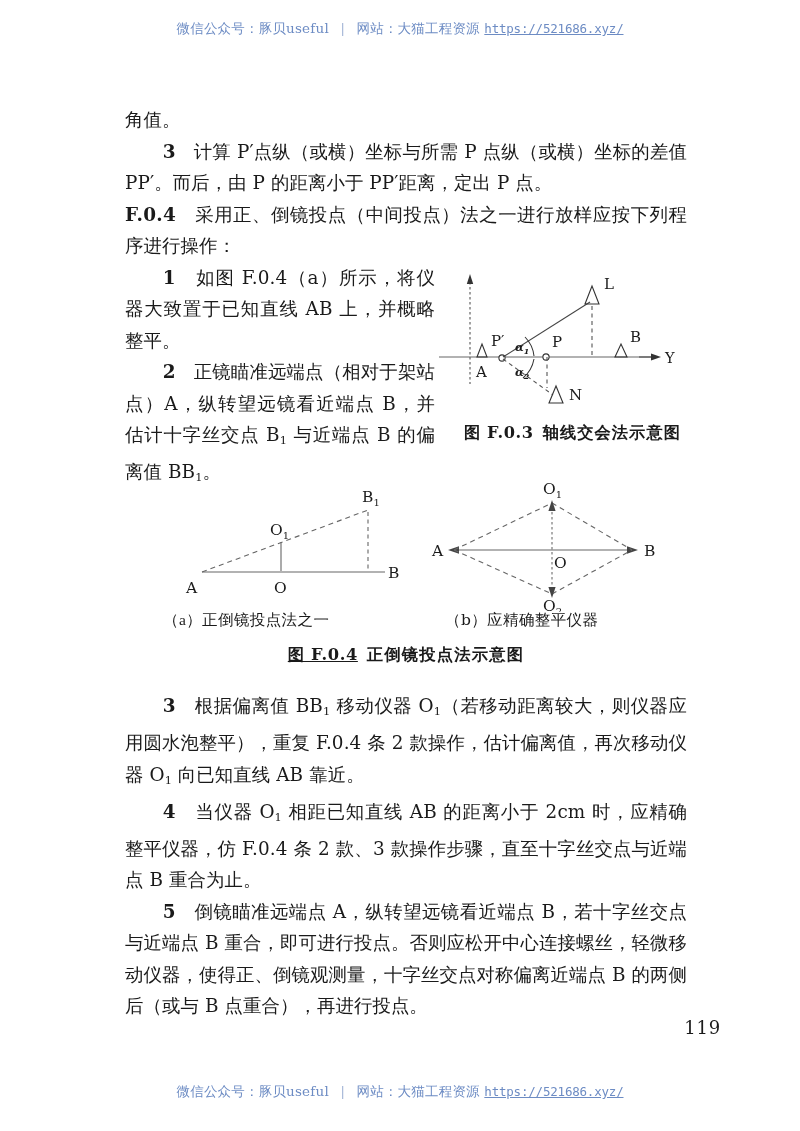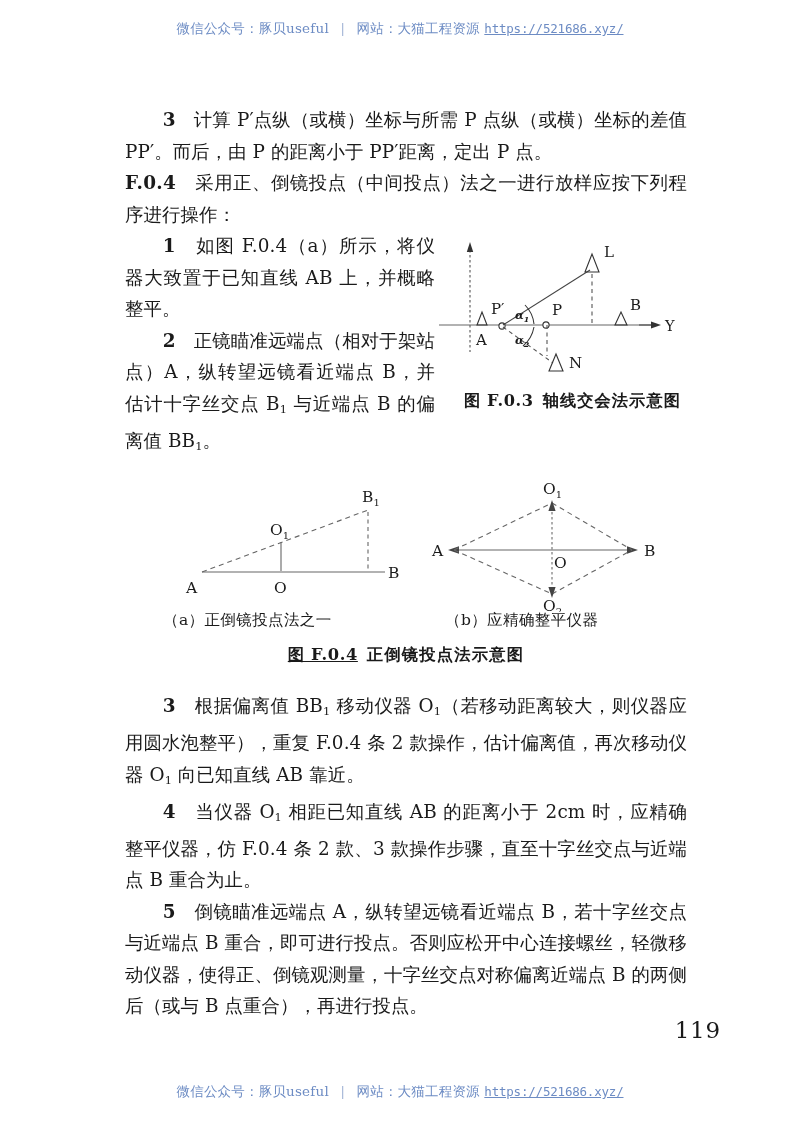--- a/index.html
+++ b/index.html
@@ -113,21 +113,21 @@
     width: 562px;
     height: 200px;
   }
   .fig404-sub {
     position: absolute;
     top: 138px;
     font-size: 15.5px;
     letter-spacing: 0.4px;
     white-space: nowrap;
   }
-  .fig404-sub.a { left: 38px; }
+  .fig404-sub.a { left: 38px; font-family: Liberation Serif, serif; }
   .fig404-sub.b { left: 320px; }
   .fig404-cap {
     position: absolute;
     top: 172px;
     left: 0;
     width: 562px;
     text-align: center;
     font-size: 16.3px;
     font-weight: bold;
     letter-spacing: 1.2px;
@@ -145,21 +145,21 @@
     left: 125px;
     top: 690px;
     width: 562px;
   }
 
   
   .page-no {
     position: absolute;
     right: 79px;
     top: 1017px;
-    font-size: 23px;
+    font-size: 18px;
     letter-spacing: 0.8px;
   }
 
   svg { display: block; }
   svg text {
     font-family: "DejaVu Serif", "Liberation Serif", serif;
     fill: #1a1a1a;
   }
 </style>
 </head>
@@ -167,20 +167,21 @@
 
 <div class="watermark watermark-top">
   <span>微信公众号：豚贝useful</span>
   <span class="wm-sep">|</span>
   <span>网站：大猫工程资源</span>
   <span class="wm-url">https://521686.xyz/</span>
 </div>
 
 <div class="page-body">
 
+  <p class="para"><span>角值。</span></p>
 
   <p class="para indent"><span class="num">3</span>&nbsp;&nbsp;&nbsp;<span>计算 P</span><span class="prime">′</span><span>点纵（或横）坐标与所需 P 点纵（或横）坐标的差值 PP</span><span class="prime">′</span><span>。而后，由 P 的距离小于 PP</span><span class="prime">′</span><span>距离，定出 P 点。</span></p>
 
   <p class="para"><span class="clause">F.0.4</span>&nbsp;&nbsp;&nbsp;<span>采用正、倒镜投点（中间投点）法之一进行放样应按下列程序进行操作：</span></p>
 
   <div class="wrap-block">
 
     <div class="left-col">
       <p class="para indent"><span class="num">1</span>&nbsp;&nbsp;&nbsp;<span>如图 F.0.4（a）所示，将仪器大致置于已知直线 AB 上，并概略整平。</span></p>
       <p class="para indent"><span class="num">2</span>&nbsp;&nbsp;&nbsp;<span>正镜瞄准远端点（相对于架站点）A，纵转望远镜看近端点 B，并估计十字丝交点 B</span><sub>1</sub><span> 与近端点 B 的偏离值 BB</span><sub>1</sub><span>。</span></p>

